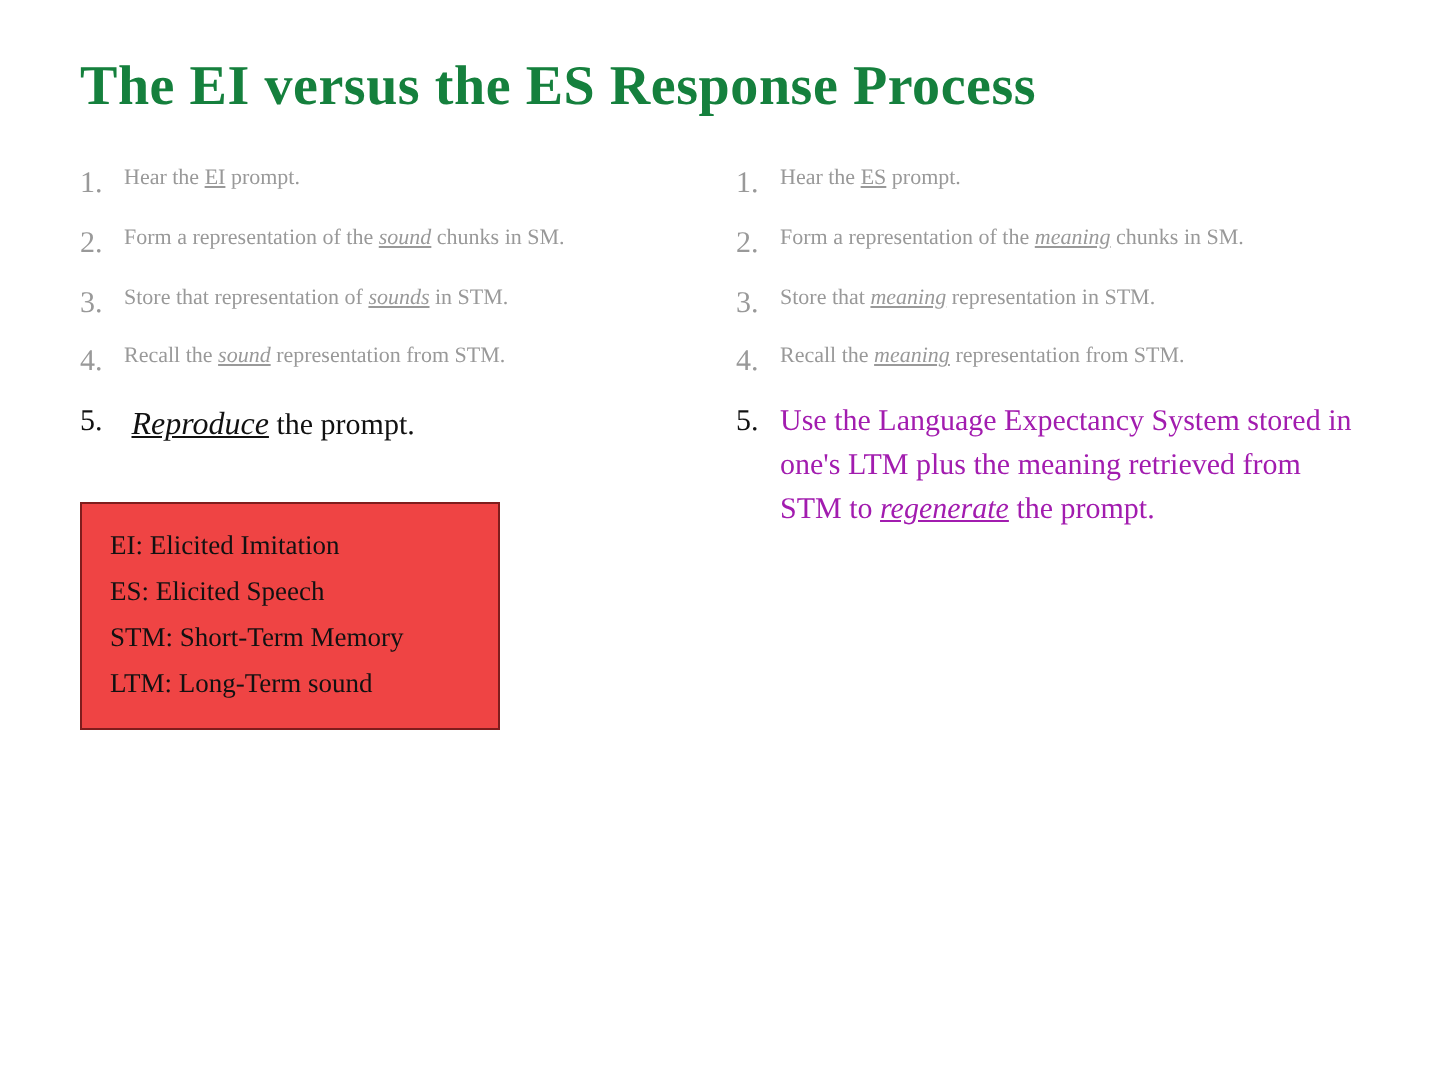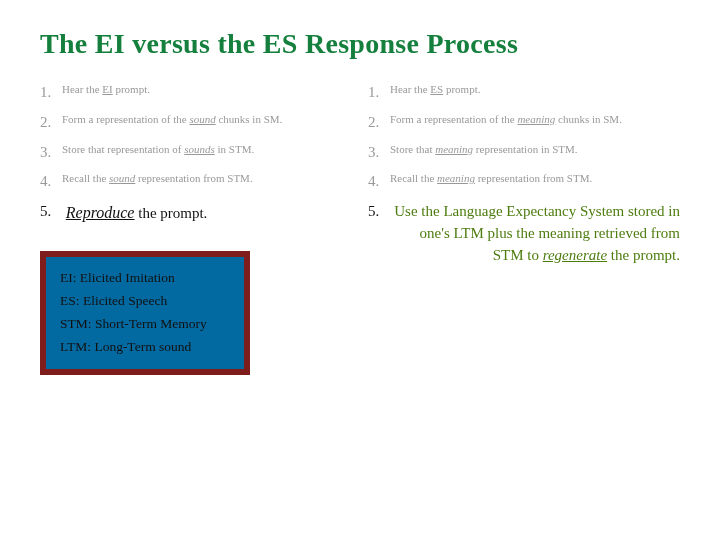--- a/index.html
+++ b/index.html
@@ -64,28 +64,27 @@
       color: #111;
     }
     .item5-left .list-text {
       color: #111;
       font-size: 15px;
     }
     .item5-right .list-num {
       color: #111;
     }
     .item5-right .list-text {
-      color: #4d7c0f;
+      color: #a21caf;
       font-size: 15px;
-      text-align: right;
     }
     .legend-box {
       margin-top: 18px;
-      background: #0369a1;
-      border: 6px solid #7f1d1d;
+      background: #ef4444;
+      border: 1px solid #7f1d1d;
       padding: 10px 14px;
       font-size: 13.5px;
       line-height: 1.7;
       display: inline-block;
       min-width: 210px;
     }
     .legend-box p {
       color: #111;
     }
   </style>

